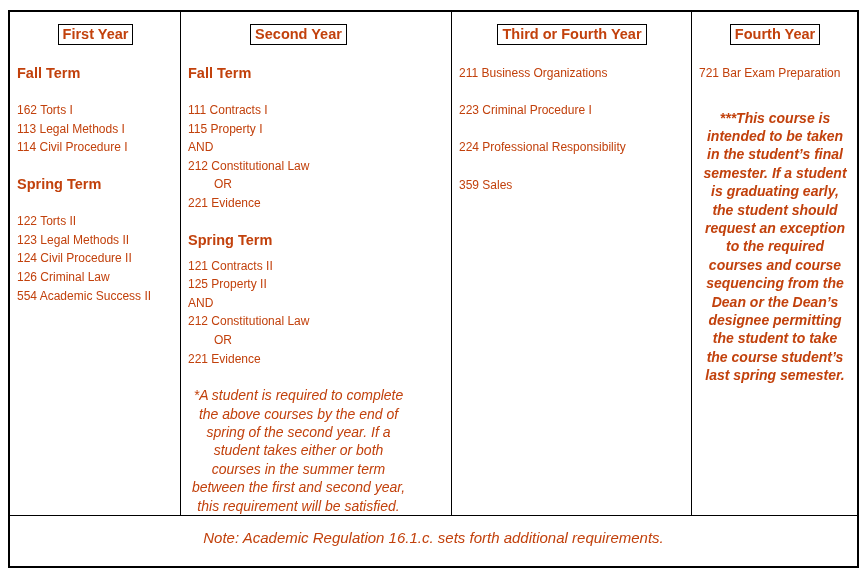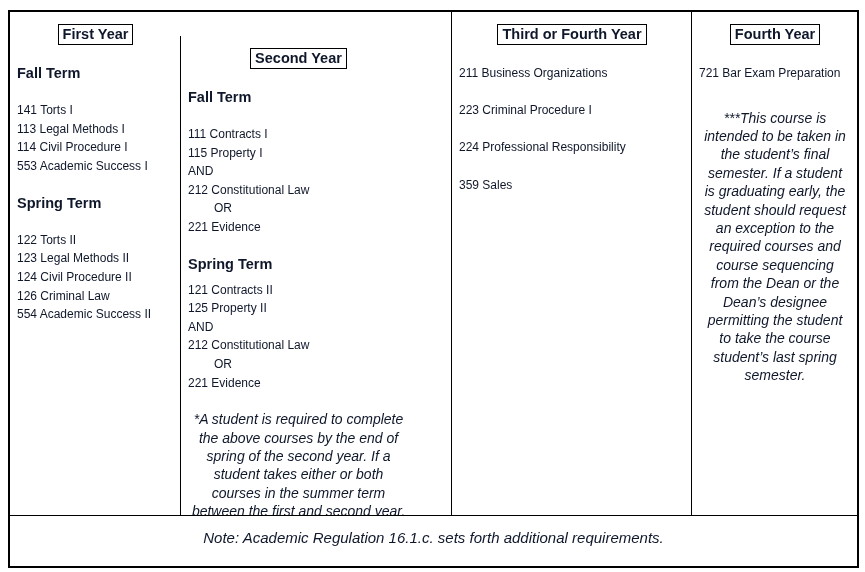--- a/index.html
+++ b/index.html
@@ -6,21 +6,21 @@
     margin: 0;
     padding: 0;
     background: #ffffff;
   }
   .page {
     position: relative;
     width: 865px;
     height: 572px;
     background: #ffffff;
     font-family: "Liberation Sans", sans-serif;
-    color: #0f172a;
+    color: #c2410c;
   }
   .seq-table {
     position: absolute;
     left: 8px;
     top: 10px;
     width: 847px;
     border: 2px solid #000000;
     background: #ffffff;
   }
   .main-row {
@@ -29,21 +29,21 @@
   }
   .col {
     box-sizing: border-box;
     padding: 12px 6px 6px 7px;
     overflow: hidden;
   }
   .col + .col {
     border-left: 1px solid #000000;
   }
   .col-1 { width: 170px; }
-  .col-2 { width: 235px; margin-top: 24px; }
+  .col-2 { width: 235px; }
   .col-3 { width: 240px; margin-left: 36px; }
   .col-4 { width: 198px; flex: 1; }
   .header-row {
     text-align: center;
     margin-bottom: 19px;
   }
   .header-box {
     display: inline-block;
     border: 1px solid #000000;
     padding: 1px 4px 2px 4px;
@@ -71,20 +71,21 @@
     font-style: italic;
     font-size: 14px;
     line-height: 18.4px;
     margin-top: 18px;
     text-align: center;
   }
   .col-note.centered {
     text-align: center;
     margin-top: 26px;
     padding: 0 2px;
+    font-weight: bold;
   }
   .footer-row {
     border-top: 1px solid #000000;
     height: 43px;
     display: flex;
     align-items: center;
     justify-content: center;
     padding-bottom: 7px;
     box-sizing: content-box;
   }
@@ -100,24 +101,23 @@
   <div class="seq-table">
     <div class="main-row">
 
       <div class="col col-1">
         <div class="header-row">
           <span class="header-box">First Year</span>
         </div>
         <div class="term-block">
           <span class="term-title gap-after-title">Fall Term</span>
           <div class="course-list">
-              <div class="course-line">141 Torts I</div>
+              <div class="course-line">162 Torts I</div>
               <div class="course-line">113 Legal Methods I</div>
               <div class="course-line">114 Civil Procedure I</div>
-              <div class="course-line">553 Academic Success I</div>
             </div>
         </div>
         <div class="section-gap"></div>
         <div class="term-block">
           <span class="term-title gap-after-title">Spring Term</span>
           <div class="course-list">
               <div class="course-line">122 Torts II</div>
               <div class="course-line">123 Legal Methods II</div>
               <div class="course-line">124 Civil Procedure II</div>
               <div class="course-line">126 Criminal Law</div>

